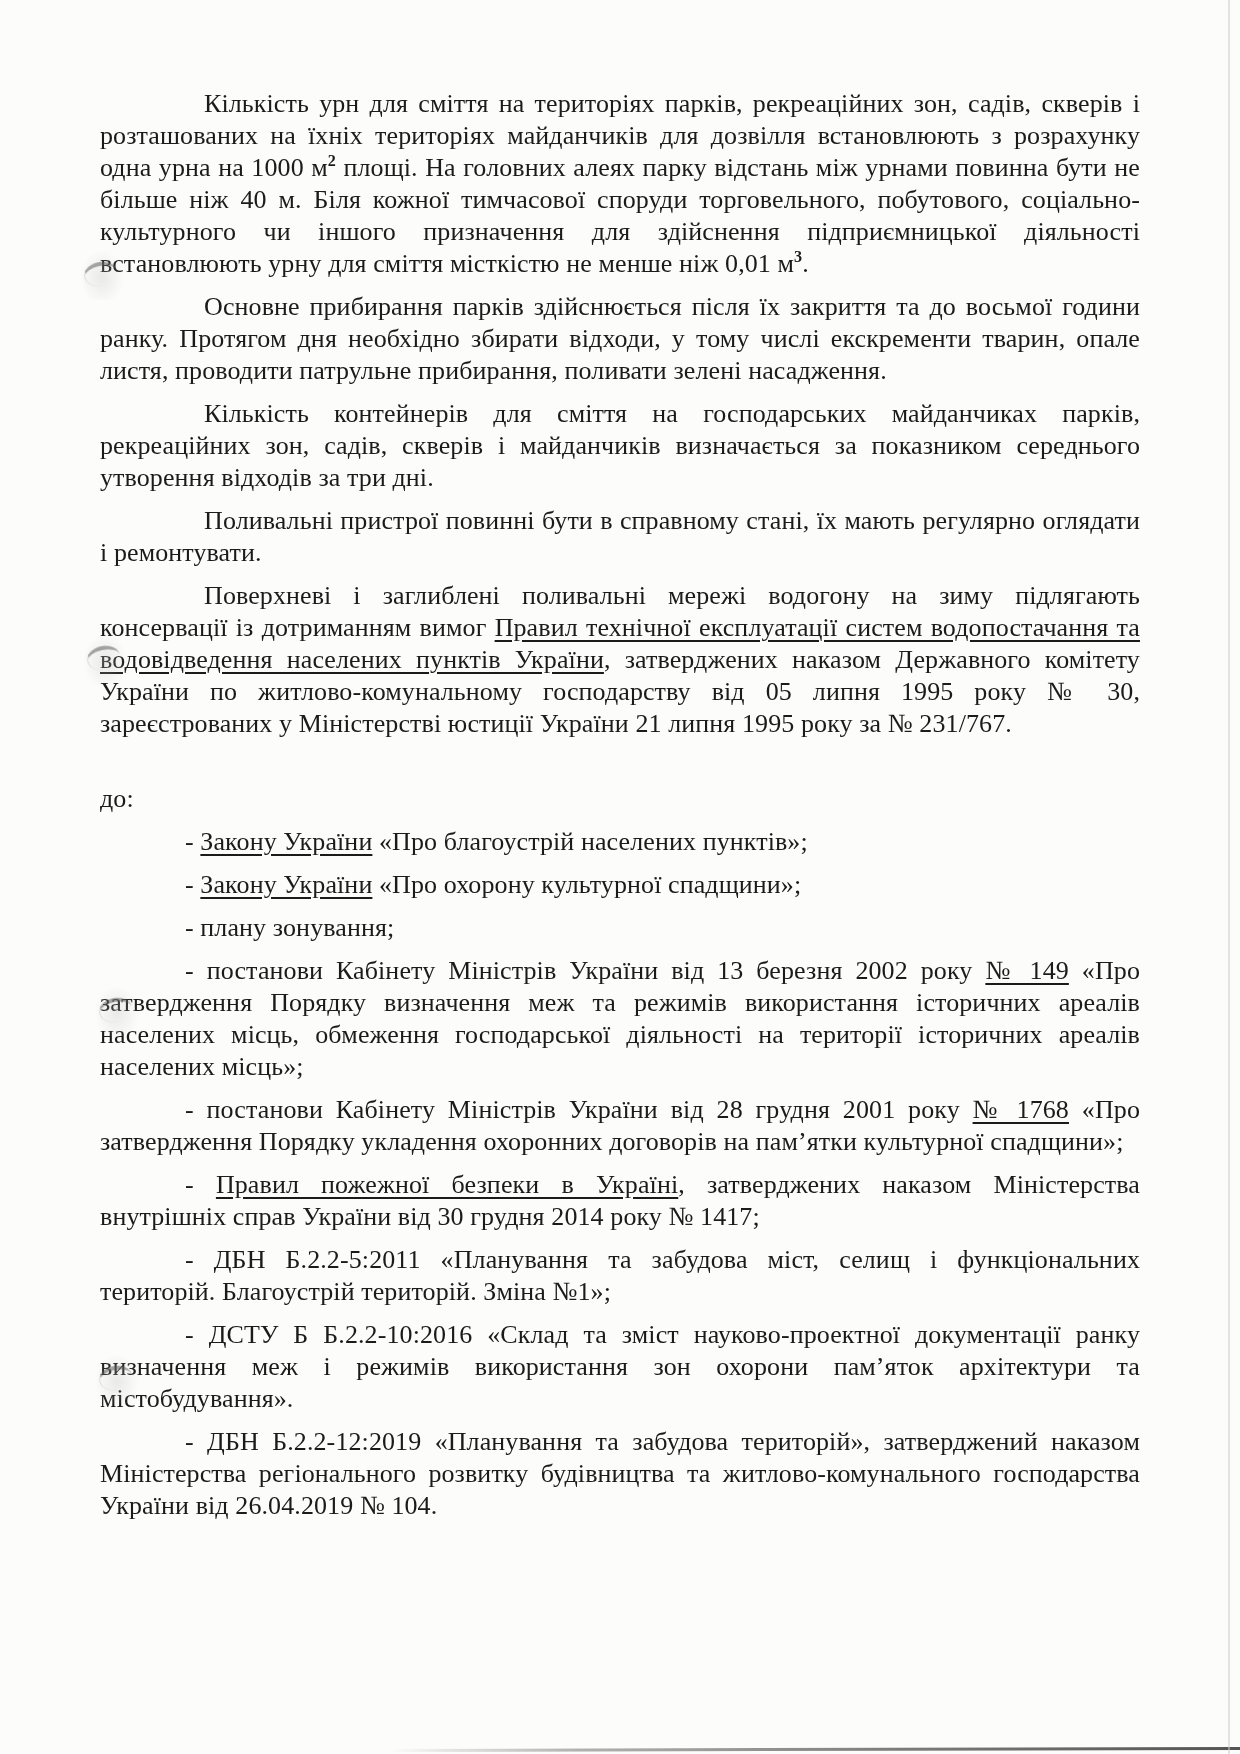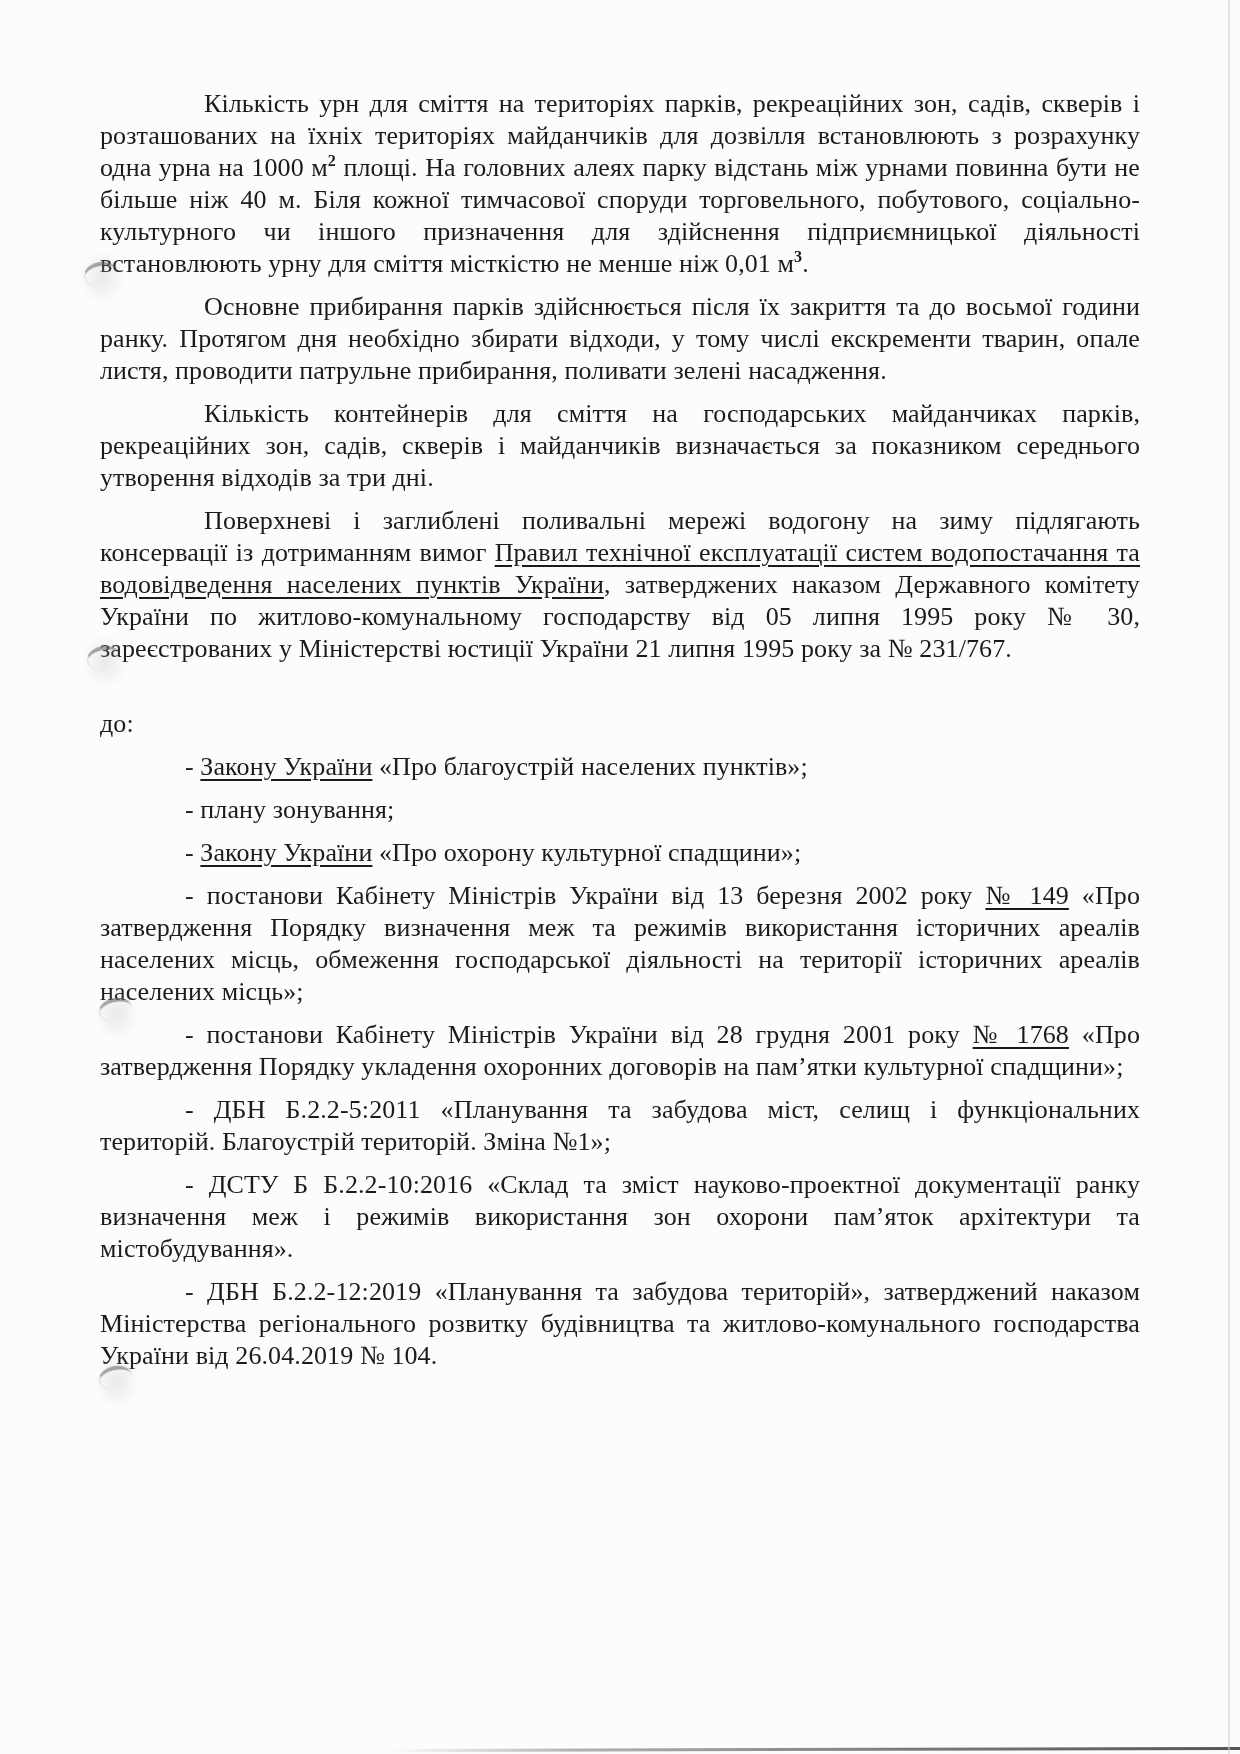--- a/index.html
+++ b/index.html
@@ -76,27 +76,29 @@
 </style>
 </head>
 <body>
 
 <div class="page">
 
   <div class="doc-body">
       <p class="paragraph"><span>Кількість урн для сміття на територіях парків, рекреаційних зон, садів, скверів і розташованих на їхніх територіях майданчиків для дозвілля встановлюють з розрахунку одна урна на 1000 м</span><sup>2</sup><span> площі. На головних алеях парку відстань між урнами повинна бути не більше ніж 40 м. Біля кожної тимчасової споруди торговельного, побутового, соціально- культурного чи іншого призначення для здійснення підприємницької діяльності встановлюють урну для сміття місткістю не менше ніж 0,01 м</span><sup>3</sup><span>.</span></p>
       <p class="paragraph"><span>Основне прибирання парків здійснюється після їх закриття та до восьмої години ранку. Протягом дня необхідно збирати відходи, у тому числі екскременти тварин, опале листя, проводити патрульне прибирання, поливати зелені насадження.</span></p>
       <p class="paragraph"><span>Кількість контейнерів для сміття на господарських майданчиках парків, рекреаційних зон, садів, скверів і майданчиків визначається за показником середнього утворення відходів за три дні.</span></p>
+      <p class="paragraph"><span>Поливальні пристрої повинні бути в справному стані, їх мають регулярно оглядати і ремонтувати.</span></p>
       <p class="paragraph"><span>Поверхневі і заглиблені поливальні мережі водогону на зиму підлягають консервації із  дотриманням вимог </span><span class="u">Правил технічної експлуатації систем водопостачання та водовідведення населених пунктів України</span><span>, затверджених наказом Державного комітету України по житлово-комунальному господарству від 05 липня 1995 року № 30, зареєстрованих у Міністерстві юстиції України 21 липня 1995 року за № 231/767.</span></p>
       <p class="paragraph"><br><span>до:</span></p>
       <p class="list-item"><span>- </span><span class="u">Закону України</span><span> «Про благоустрій населених пунктів»;</span></p>
+      <p class="list-item"><span>- </span><span class="u">Закону України</span><span> «Про охорону культурної спадщини»;</span></p>
       <p class="list-item"><span>- плану зонування;</span></p>
-      <p class="list-item"><span>- </span><span class="u">Закону України</span><span> «Про охорону культурної спадщини»;</span></p>
       <p class="list-item"><span>- постанови Кабінету Міністрів України від 13 березня 2002 року </span><span class="u">№ 149</span><span> «Про затвердження Порядку визначення меж та режимів використання історичних ареалів населених місць, обмеження господарської діяльності на території історичних ареалів населених місць»;</span></p>
       <p class="list-item"><span>- постанови Кабінету Міністрів України від 28 грудня 2001 року </span><span class="u">№ 1768</span><span> «Про затвердження Порядку укладення охоронних договорів на пам’ятки культурної спадщини»;</span></p>
+      <p class="list-item"><span>- </span><span class="u">Правил пожежної безпеки в Україні</span><span>, затверджених наказом Міністерства внутрішніх справ України від 30 грудня 2014 року № 1417;</span></p>
       <p class="list-item"><span>- ДБН Б.2.2-5:2011 «Планування та забудова міст, селищ і функціональних територій. Благоустрій територій. Зміна №1»;</span></p>
       <p class="list-item"><span>- ДСТУ Б Б.2.2-10:2016 «Склад та зміст науково-проектної документації ранку визначення меж і режимів використання зон охорони пам’яток архітектури та містобудування».</span></p>
       <p class="list-item"><span>- ДБН Б.2.2-12:2019 «Планування та забудова територій», затверджений наказом Міністерства регіонального розвитку будівництва та житлово-комунального господарства України від 26.04.2019 № 104.</span></p>
     </div>
 
   <div class="bind-mark" style="left:80px; top:250px;"></div>
   <div class="bind-mark" style="left:83px; top:634px;"></div>
   <div class="bind-mark" style="left:95px; top:986px;"></div>
   <div class="bind-mark" style="left:95px; top:1354px;"></div>
 

